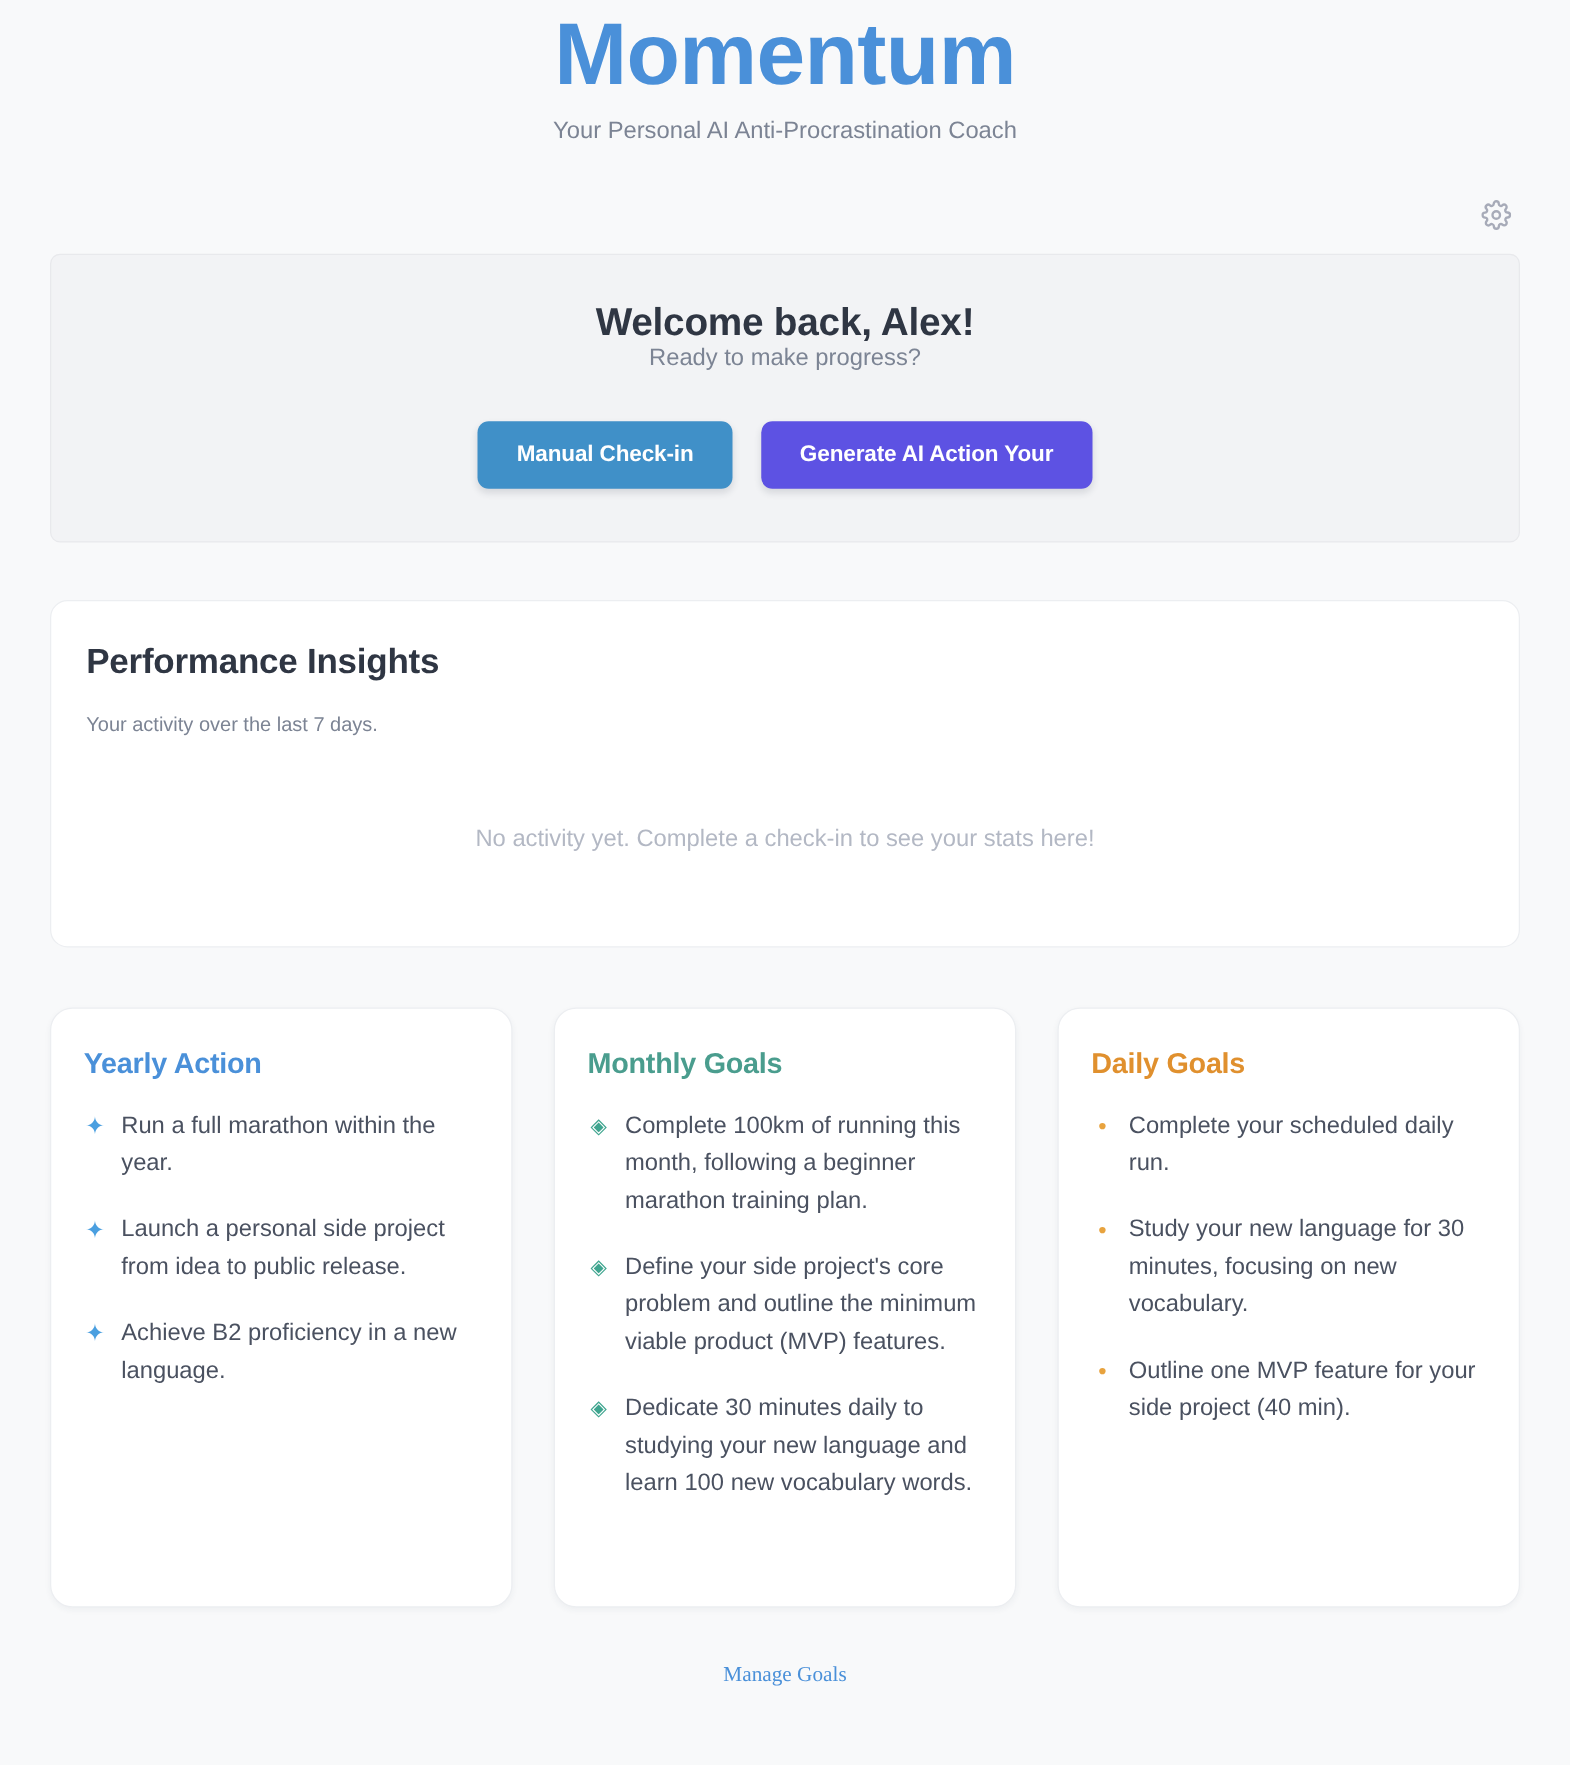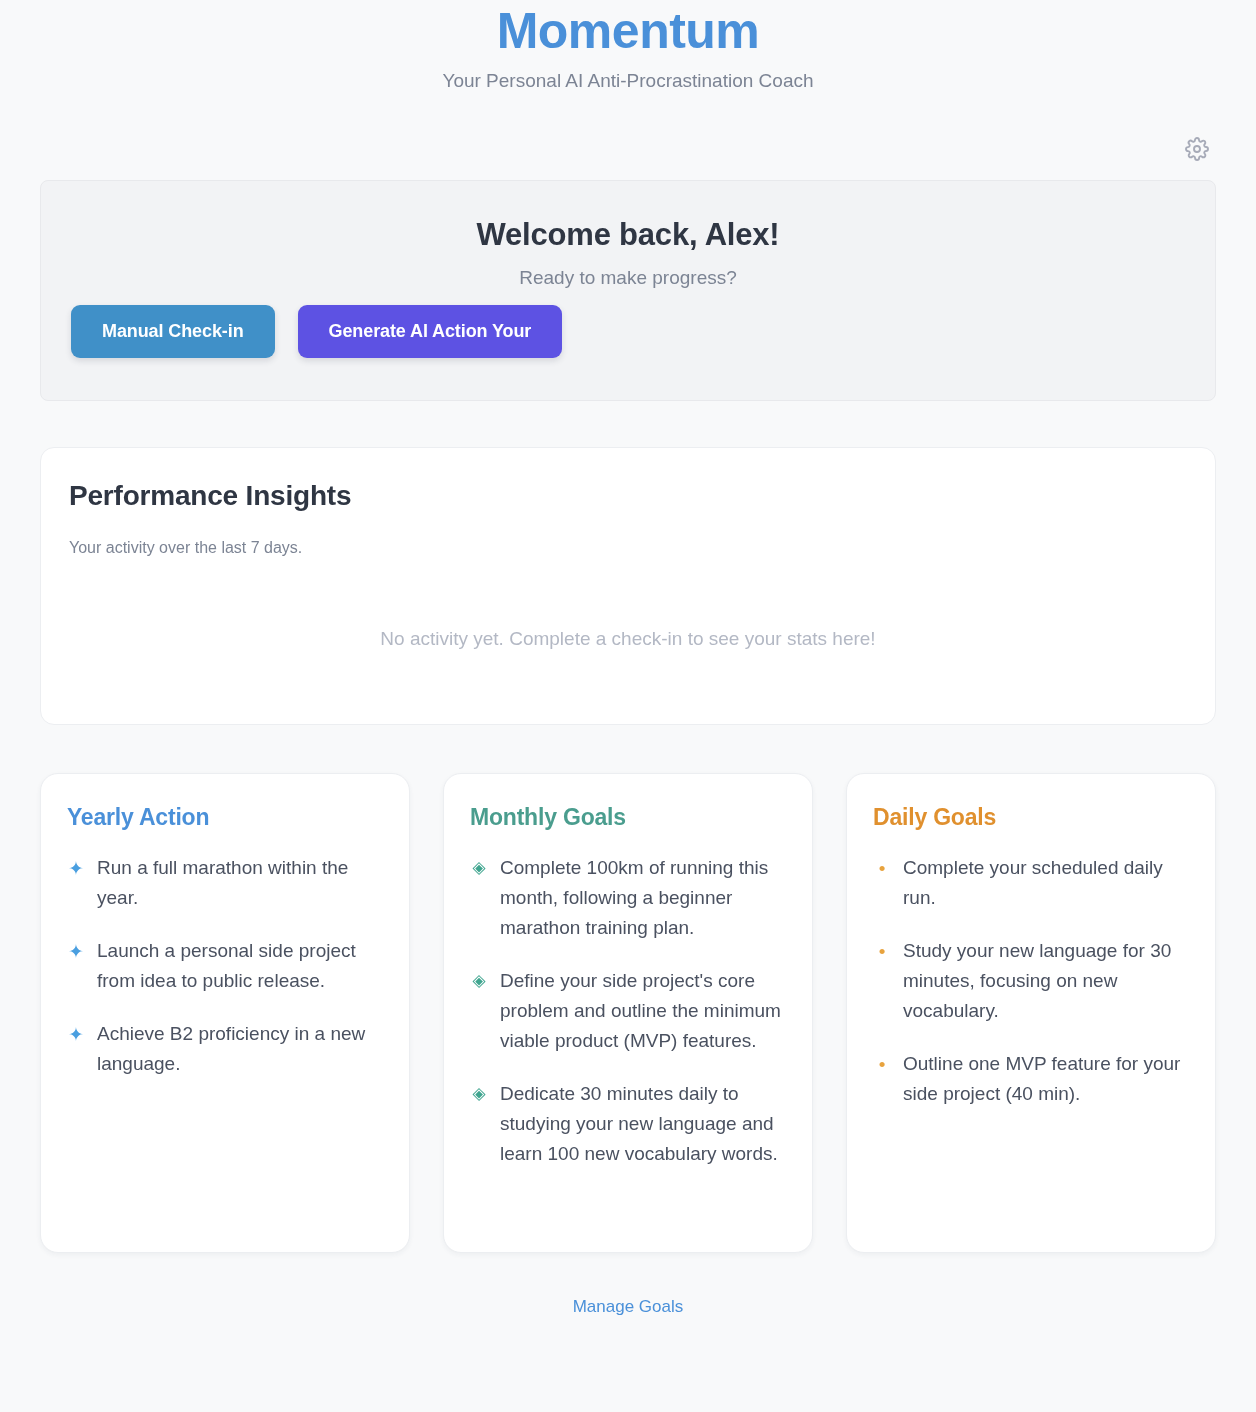--- a/index.html
+++ b/index.html
@@ -18,21 +18,21 @@
     position: relative;
     overflow-x: hidden;
   }
 
   
   .app-header {
     text-align: center;
     padding: 0 20px;
   }
   .app-title {
-    font-size: 50px;
+    font-size: 70px;
     font-weight: 700;
     color: #4a90d9;
     letter-spacing: -0.5px;
     line-height: 1.18;
     padding-top: 2px;
   }
   .app-subtitle {
     font-size: 19px;
     color: #7c8494;
     line-height: 1.5;
@@ -77,25 +77,25 @@
   }
   .welcome-title {
     font-size: 31px;
     font-weight: 700;
     color: #2f3643;
     letter-spacing: -0.2px;
   }
   .welcome-sub {
     font-size: 19px;
     color: #7c8494;
-    margin-top: 14px;
   }
   .welcome-actions {
-    margin-top: 16px;
-    display: flex;
+    margin-top: 39px;
+    display: flex;
+    justify-content: center;
     gap: 23px;
   }
   .btn {
     border: none;
     border-radius: 9px;
     font-size: 18px;
     font-weight: 700;
     color: #ffffff;
     padding: 16px 31px;
     cursor: pointer;
@@ -188,20 +188,21 @@
   .footer-row {
     text-align: center;
     margin-top: 44px;
     padding-bottom: 18px;
   }
   .manage-link {
     font-size: 17px;
     color: #4a90d9;
     text-decoration: none;
     cursor: pointer;
+    font-family: Liberation Serif, serif;
   }
 </style>
 </head>
 <body>
 
 <header class="app-header">
   <h1 class="app-title">Momentum</h1>
   <p class="app-subtitle">Your Personal AI Anti-Procrastination Coach</p>
 </header>
 

